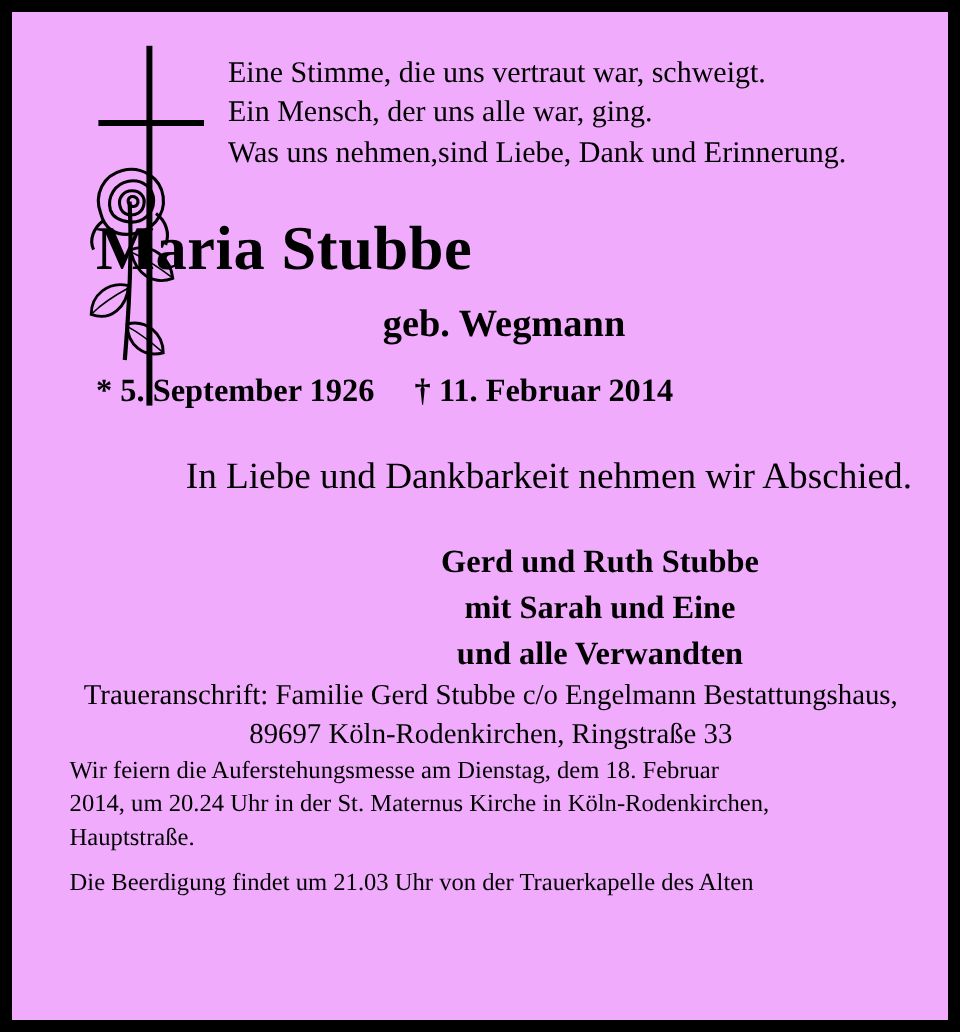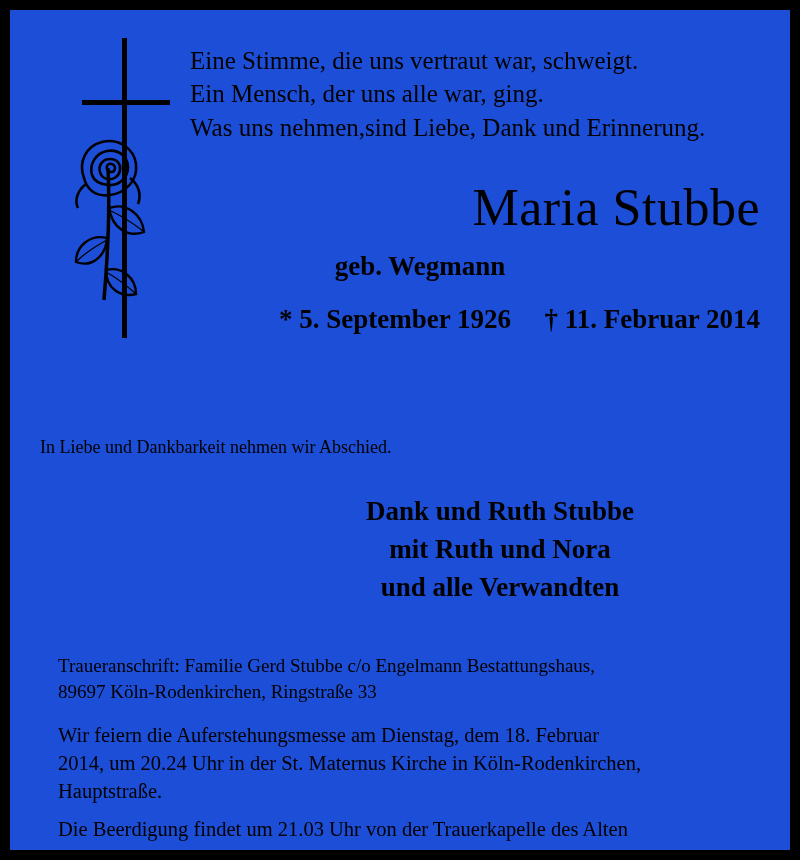--- a/index.html
+++ b/index.html
@@ -13,21 +13,21 @@
     font-family: "Liberation Serif", serif;
     color: #000000;
     overflow: hidden;
   }
   .obituary {
     position: relative;
     box-sizing: border-box;
     width: 800px;
     height: 860px;
     border: 10px solid #000000;
-    background: #1d4ed8;
+    background: #f0abfc;
     padding: 0;
   }
   .inner {
     position: relative;
     width: 100%;
     height: 100%;
     box-sizing: border-box;
     padding: 26px 30px 10px 30px;
   }
 
@@ -45,70 +45,70 @@
     text-align: left;
     font-size: 25px;
     line-height: 1.33;
     padding-top: 8px;
   }
   .verse div {
     white-space: nowrap;
   }
 
   .name {
-    text-align: right;
+    text-align: left;
     font-size: 52px;
     letter-spacing: 0.5px;
     margin-top: 34px;
     margin-left: 40px;
+    font-weight: bold;
   }
   .maiden {
     text-align: center;
-    font-size: 27px;
+    font-size: 32px;
     font-weight: bold;
     margin-top: 14px;
     margin-left: 40px;
   }
   .dates {
-    text-align: right;
+    text-align: left;
     font-size: 27px;
     font-weight: bold;
     margin-top: 22px;
     margin-left: 40px;
   }
   .dates .gap {
     display: inline-block;
     width: 20px;
   }
 
   .farewell {
-    text-align: left;
-    font-size: 18px;
-    margin-top: 102px;
+    text-align: right;
+    font-size: 31px;
+    margin-top: 38px;
   }
 
   .mourners {
     text-align: center;
     font-size: 27px;
     font-weight: bold;
     line-height: 1.42;
     margin-top: 34px;
     margin-left: 200px;
   }
 
   .block-address {
-    font-size: 19px;
+    font-size: 24px;
     line-height: 1.36;
-    margin-top: 46px;
     margin-left: 18px;
+    text-align: center;
   }
   .block-service {
     font-size: 20.5px;
     line-height: 1.36;
-    margin-top: 18px;
     margin-left: 18px;
   }
   .block-burial {
     font-size: 20.5px;
     line-height: 1.36;
     margin-top: 10px;
     margin-left: 18px;
   }
 </style>
 </head>
@@ -158,22 +158,22 @@
 
     <div class="dates">
       <span>* 5. September 1926</span>
       <span class="gap"></span>
       <span>† 11. Februar 2014</span>
     </div>
 
     <div class="farewell">In Liebe und Dankbarkeit nehmen wir Abschied.</div>
 
     <div class="mourners">
-      <div>Dank und Ruth Stubbe</div>
-      <div>mit Ruth und Nora</div>
+      <div>Gerd und Ruth Stubbe</div>
+      <div>mit Sarah und Eine</div>
       <div>und alle Verwandten</div>
     </div>
 
     <div class="block-address">
       <div>Traueranschrift: Familie Gerd Stubbe c/o Engelmann Bestattungshaus,</div>
       <div>89697 Köln-Rodenkirchen, Ringstraße 33</div>
     </div>
 
     <div class="block-service">
       <div>Wir feiern die Auferstehungsmesse am Dienstag, dem 18. Februar</div>

